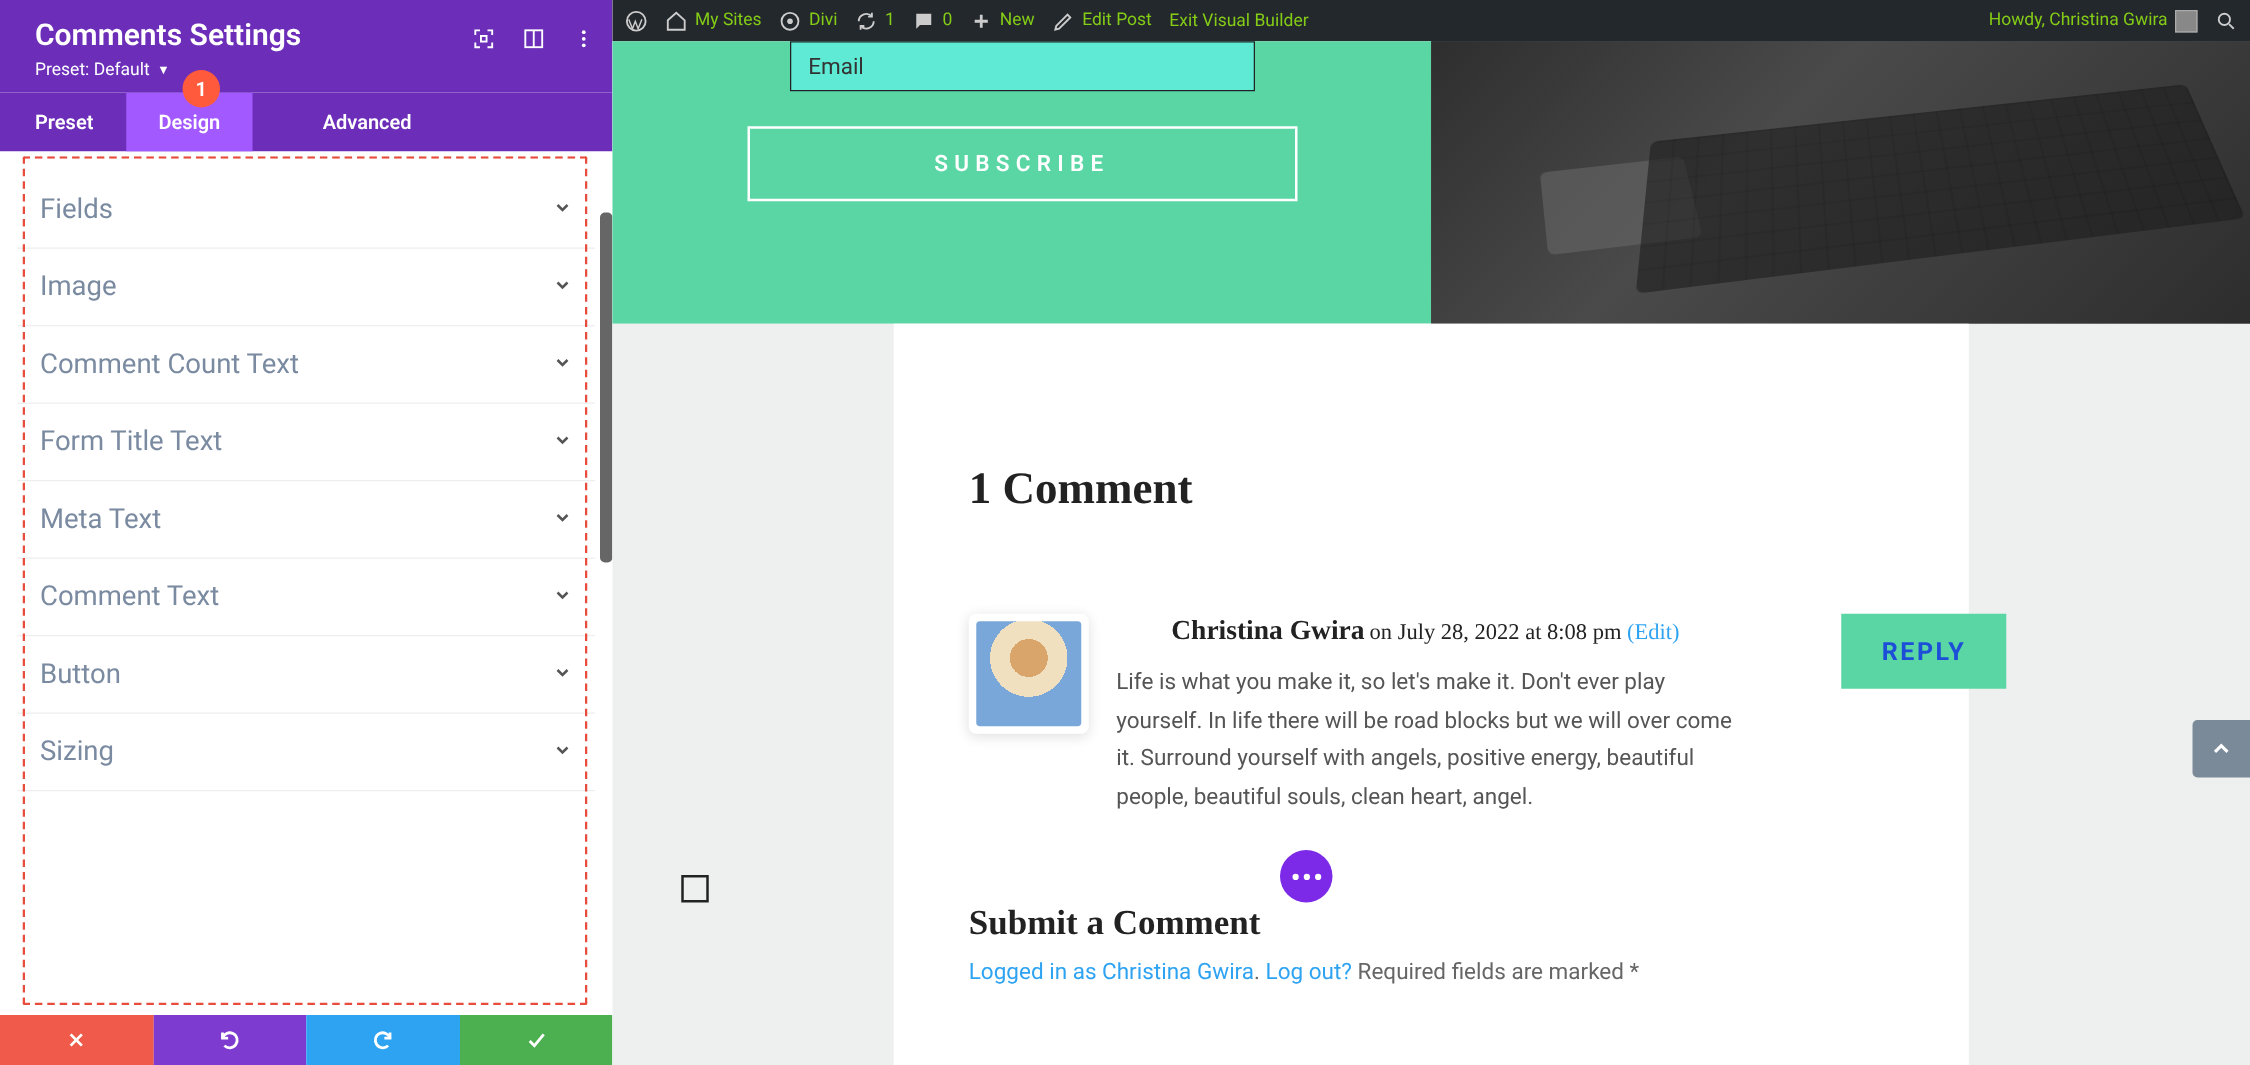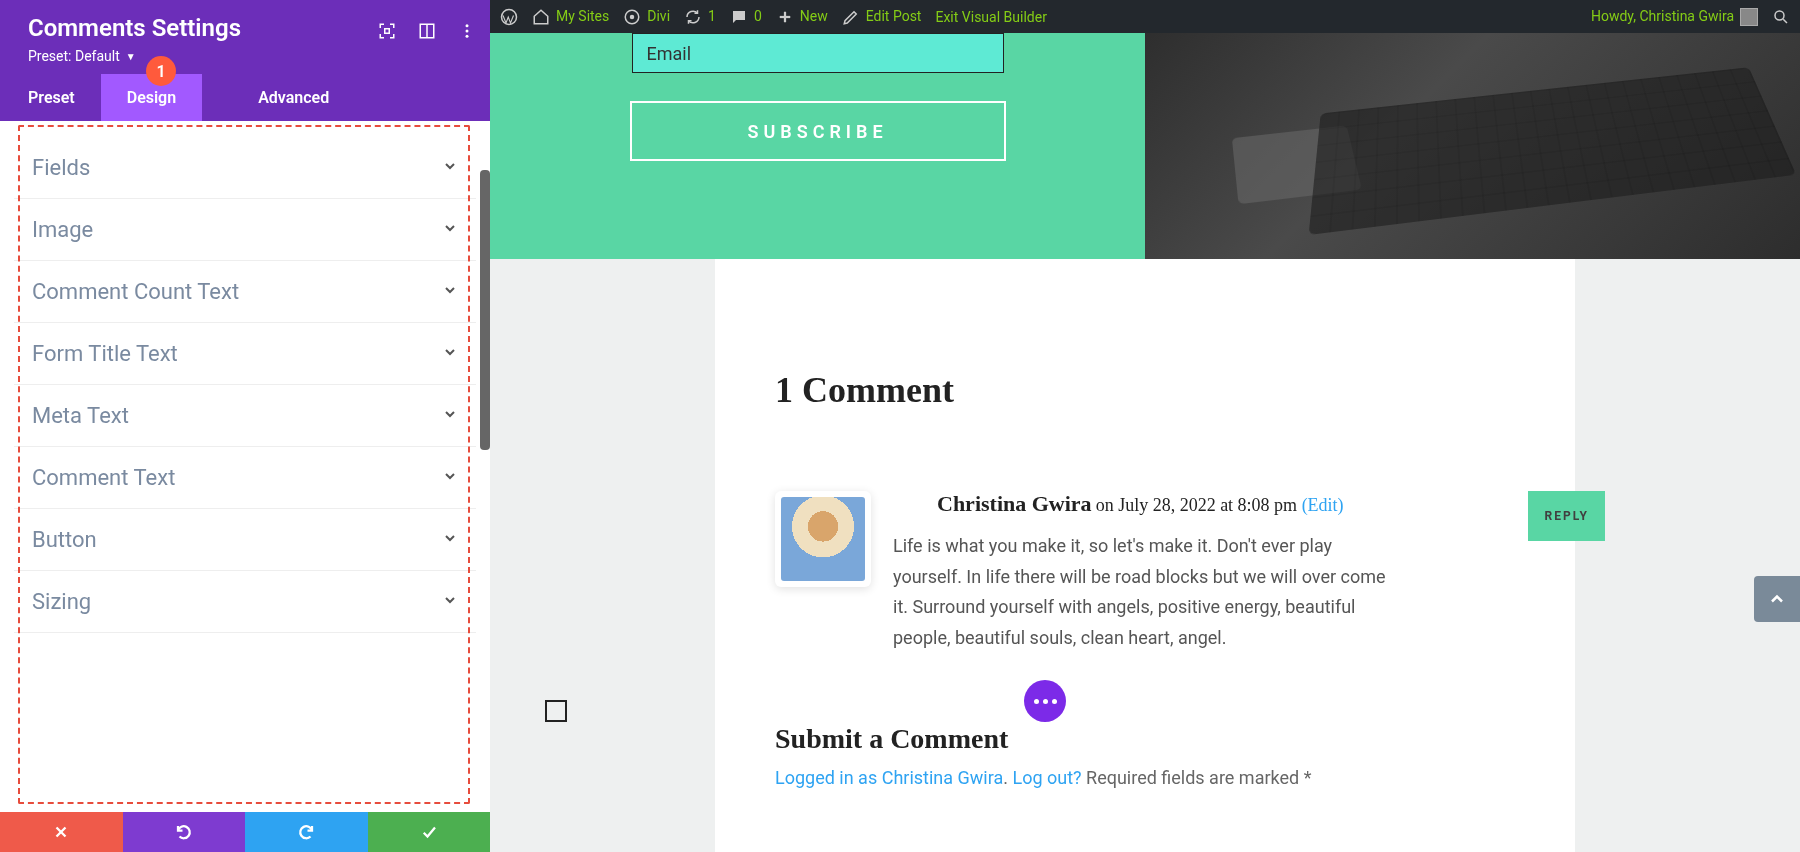--- a/index.html
+++ b/index.html
@@ -46,41 +46,41 @@
   .admin-bar .ab-item { display: flex; align-items: flex-start; gap: 6px; cursor: pointer; color:#84cc16; white-space:nowrap;}
   .admin-bar .spacer { flex: 1; }
   .admin-bar svg { width: 18px; height: 18px; }
   .ab-avatar { width:18px; height:18px; background:#888; border:1px solid #aaa; }
 
   
   .hero { height: 226px; display: flex; }
   .hero-left { flex: 1 1 50%; background: #59d6a4; display: flex; flex-direction: column; align-items: center; justify-content: flex-start; padding-top: 0; }
   .email-box { width: 372px; height: 40px; background: #5eead4; border: 1px solid #222; display:flex; align-items:center; padding:0 14px; margin-top:0;}
   .email-box span{ color:#333; font-size:18px;}
-  .sub-btn { width: 376px; height: 60px; border: 2px solid #fff; margin-top: 28px; display:flex; align-items:center; justify-content:center; color:#fff; letter-spacing:5px; font-size:18px; font-weight:600; cursor:pointer;}
+  .sub-btn { width: 440px; height: 60px; border: 2px solid #fff; margin-top: 28px; display:flex; align-items:center; justify-content:center; color:#fff; letter-spacing:5px; font-size:18px; font-weight:600; cursor:pointer;}
   .hero-right { flex: 1 1 50%; background: #1a1a1a; position:relative; overflow:hidden;}
   .laptop { position:absolute; inset:-20px; background: linear-gradient(135deg,#2b2b2b 0%, #4a4a4a 40%, #2b2b2b 100%); }
   .kbd { position:absolute; right:20px; top:40px; width:460px; height:140px; background:repeating-linear-gradient(90deg,#555 0 18px,#444 18px 20px), repeating-linear-gradient(0deg,#555 0 18px,#444 18px 20px); background-blend-mode:multiply; border-radius:6px; transform:perspective(600px) rotateX(35deg) rotateZ(-8deg); opacity:.6;}
   .trackpad{position:absolute; left:90px; top:90px; width:120px; height:80px; background:#666; border-radius:6px; transform:perspective(600px) rotateX(35deg) rotateZ(-8deg); opacity:.6;}
 
   
   .page-body { background:#eef0f0; position:absolute; left:0; right:0; top:259px; bottom:0; display:flex; justify-content:center;}
   .content-card { width: 860px; background:#fff; padding: 50px 0 0 0;}
   .comment-count { font-family: Georgia, 'Times New Roman', serif; font-size: 36px; font-weight: 700; color:#222; }
   .inner { padding: 60px 0 0 60px; }
 
   .comment-row { display:flex; margin-top: 80px; gap: 22px; align-items:flex-start; position:relative;}
   .avatar-wrap { width:96px; height:96px; background:#fff; border-radius:6px; box-shadow:0 2px 10px rgba(0,0,0,.12); padding:6px;}
   .avatar-img { width:100%; height:100%; border-radius:3px; background: radial-gradient(circle at 50% 35%, #d9a56b 0 22%, #f0e0c0 22% 45%, #7aa7d9 45% 100%);}
   .comment-meta { font-family: Georgia, serif; margin-left: 44px;}
   .author { font-size:22px; font-weight:700; color:#222; display:inline;}
   .date { font-size:18px; color:#222; font-weight:400;}
   .edit-link { color:#2ea3f2; font-size:18px;}
   .comment-text { font-size:18px; color:#555; line-height:1.7; margin-top:14px; max-width:500px;}
-  .reply-btn { position:absolute; right:-30px; top:0; background:#59d6a4; color:#404040; padding:18px 16px; font-weight:700; letter-spacing:2px; font-size:12px; cursor:pointer;}
+  .reply-btn { position:absolute; right:-30px; top:0; background:#59d6a4; color:#1d4ed8; padding:18px 32px; font-weight:700; letter-spacing:2px; font-size:20px; cursor:pointer;}
 
   .submit-h { font-family: Georgia, serif; font-size:28px; font-weight:700; color:#222; margin-top:70px;}
   .logged-line { font-size:18px; margin-top:12px;}
   .logged-line .lnk{ color:#2ea3f2;}
   .logged-line .req{ color:#666;}
 
   .fab { position:absolute; left:1024px; top:680px; width:42px; height:42px; border-radius:50%; background:#7c2ae8; display:flex; align-items:center; justify-content:center; gap:4px; cursor:pointer; z-index:30;}
   .fab span{ width:5px; height:5px; background:#fff; border-radius:50%;}
 
   .scroll-top-btn { position:absolute; right:0; top:576px; width:46px; height:46px; background:#7a8a99; display:flex; align-items:center; justify-content:center; cursor:pointer; border-top-left-radius:4px; border-bottom-left-radius:4px;}

